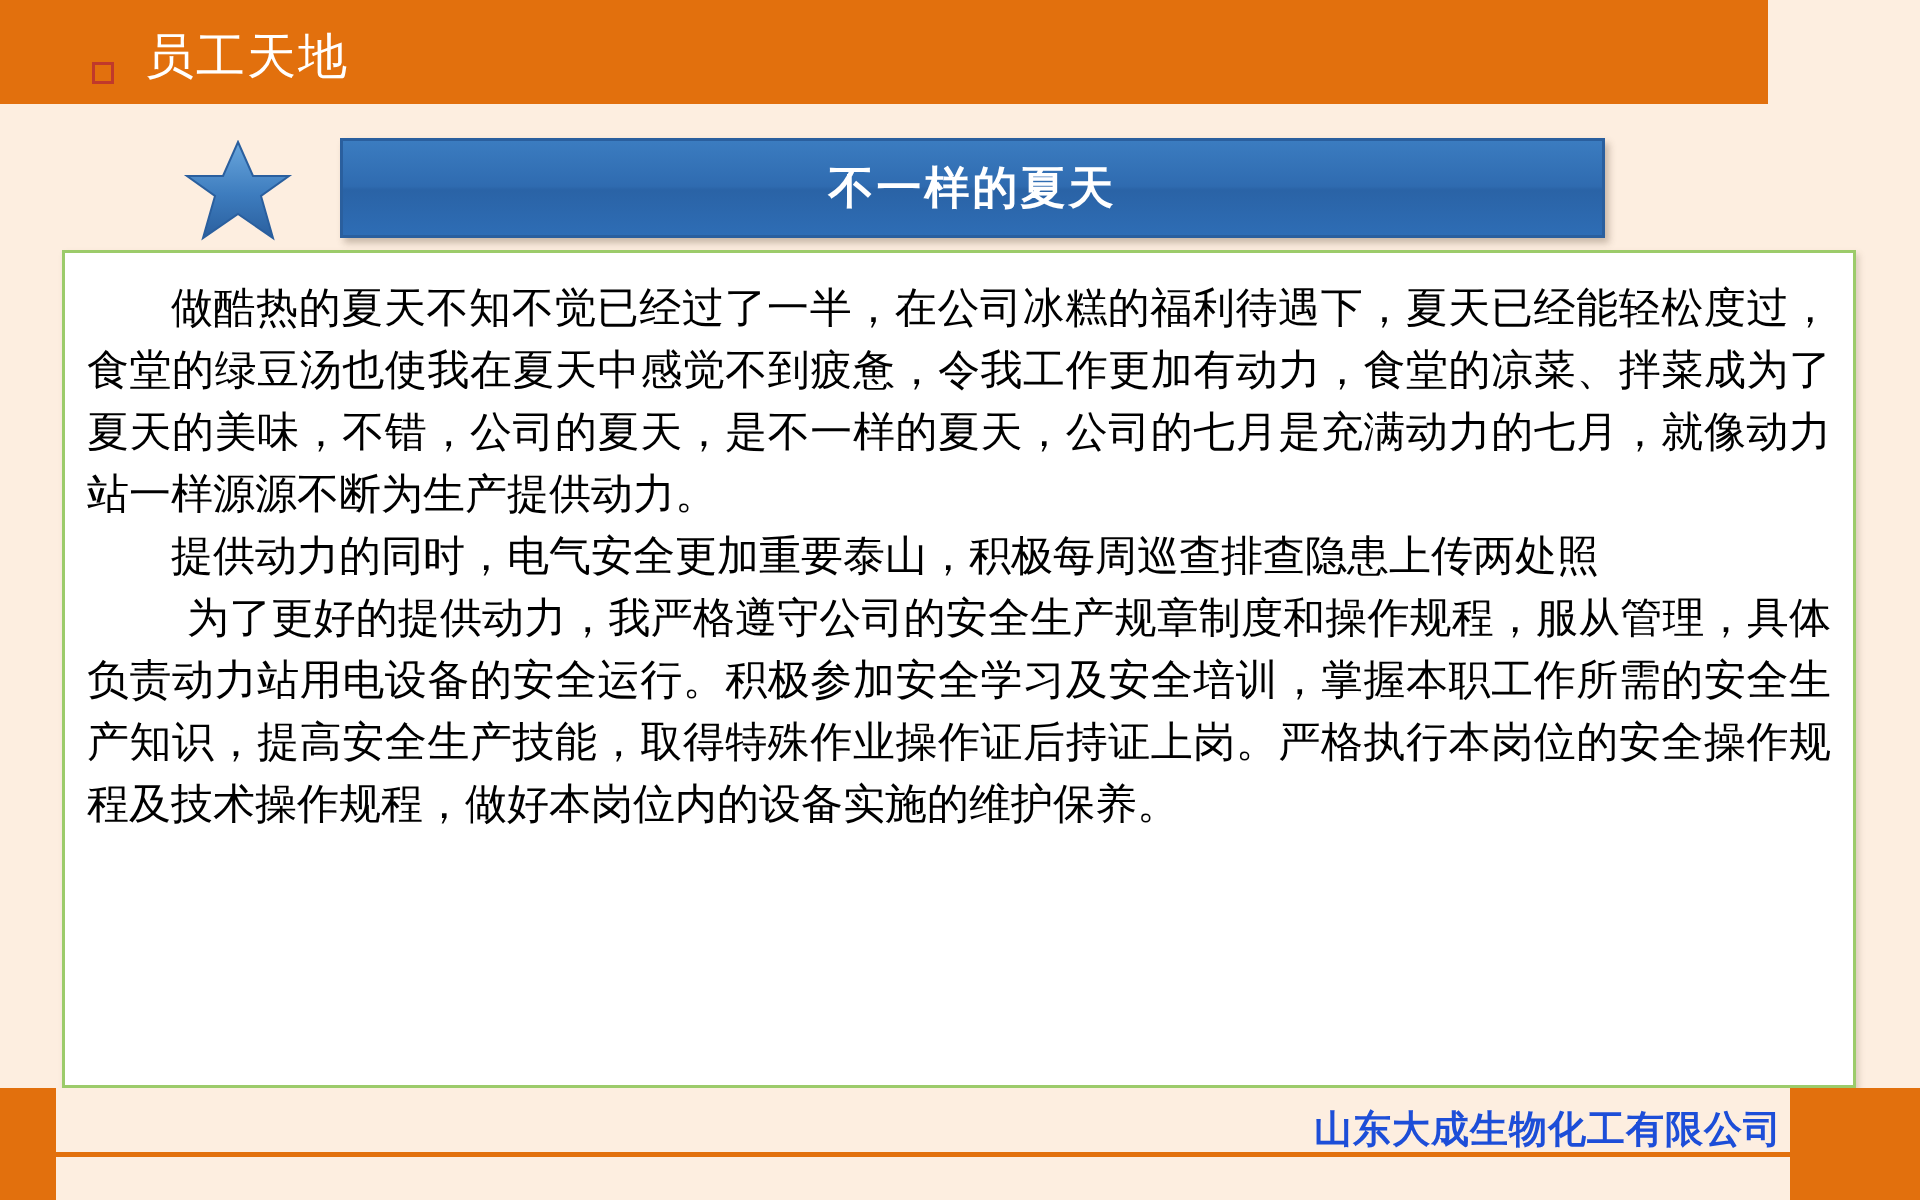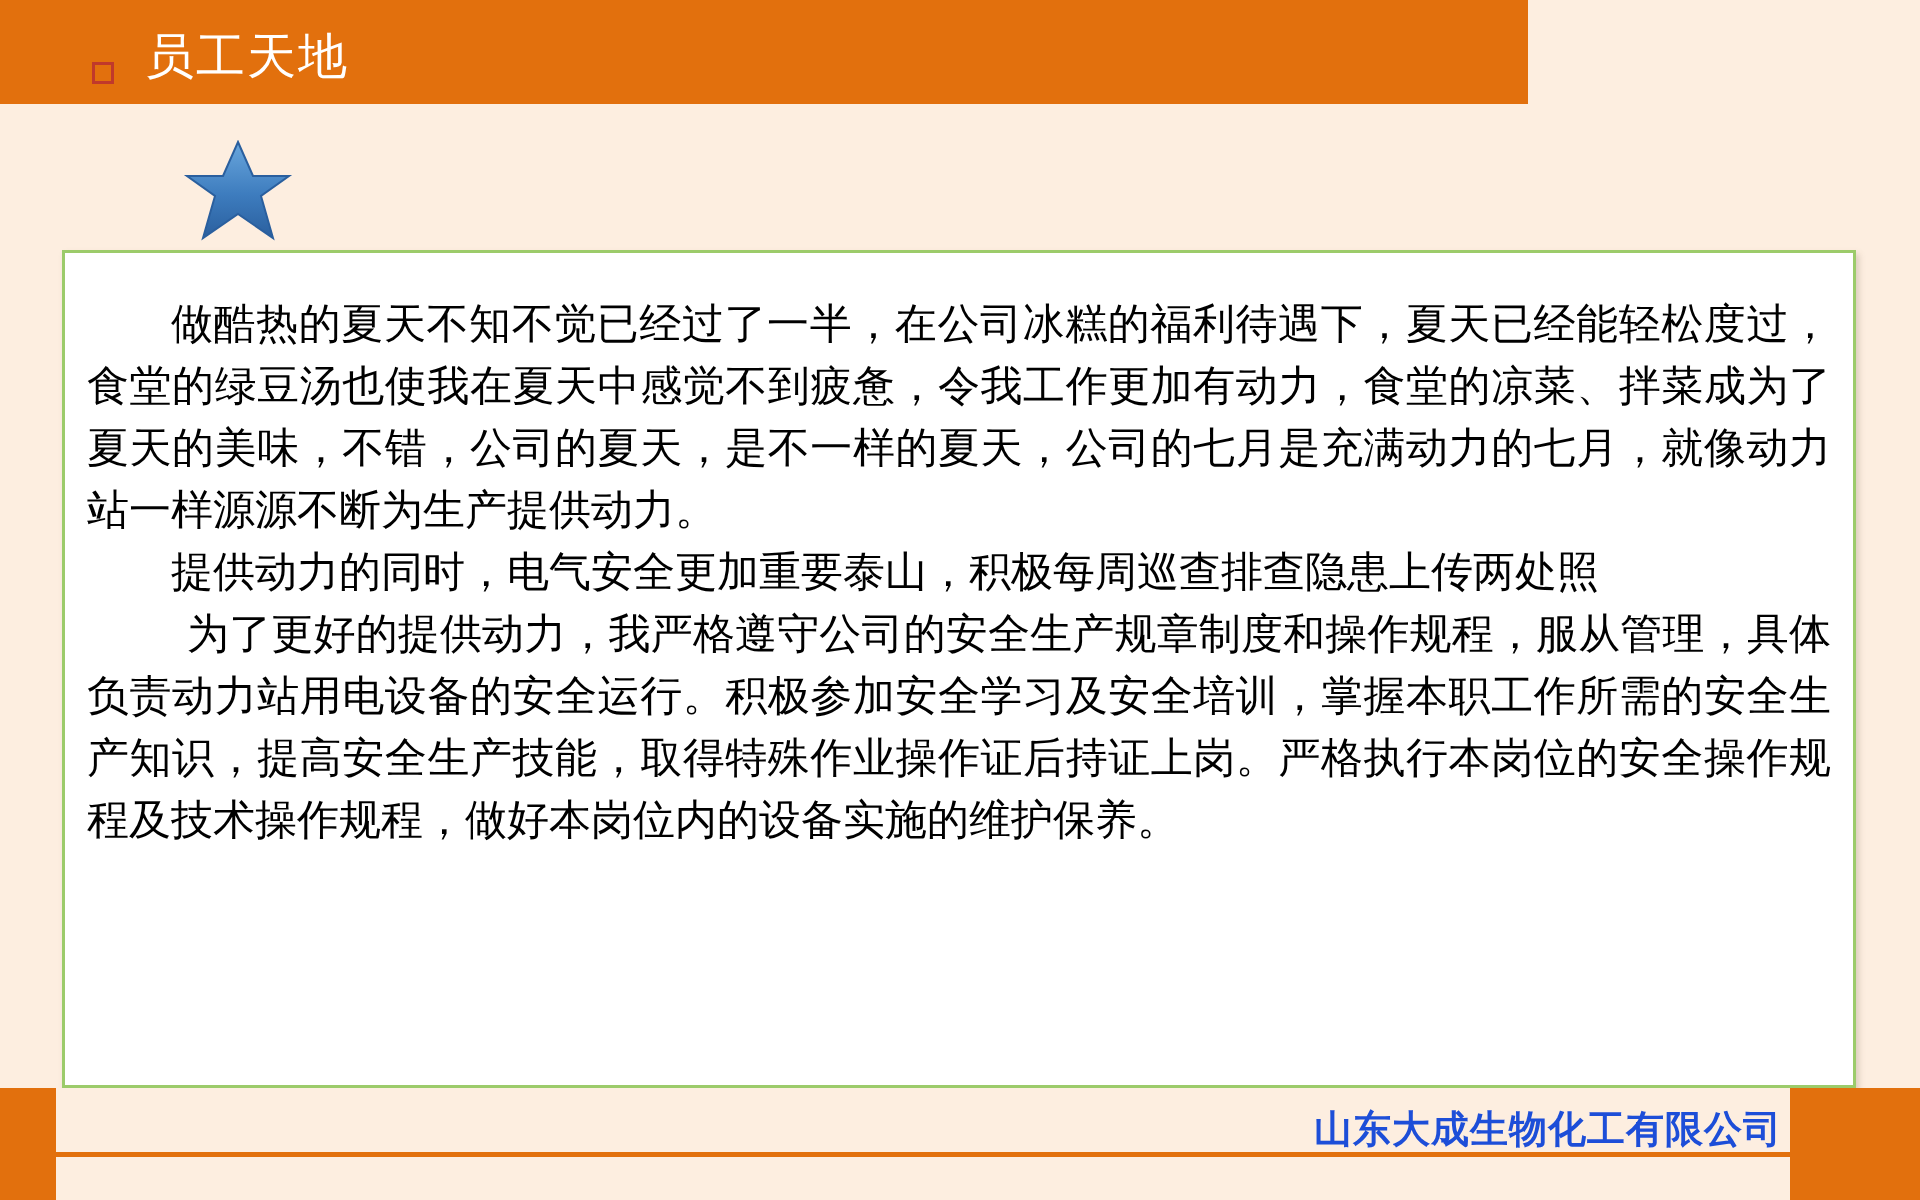--- a/index.html
+++ b/index.html
@@ -19,21 +19,21 @@
     height: 1200px;
     background: #fdeee0;
     overflow: hidden;
   }
 
   
   .header-bar {
     position: absolute;
     left: 0;
     top: 0;
-    width: 1528px;
+    width: 1768px;
     height: 104px;
     background: #e2700d;
   }
   .header-marker {
     position: absolute;
     left: 92px;
     top: 62px;
     width: 22px;
     height: 22px;
     border: 3px solid #c0392b;
@@ -125,21 +125,21 @@
     margin: 0;
     font-family: "DejaVu Serif", "Liberation Serif", serif;
     font-size: 42px;
     line-height: 62px;
     color: #000000;
     text-align: justify;
     text-indent: 84px;
     padding: 0 12px;
     letter-spacing: 0px;
   }
-  .para.p1 { margin-top: 32px; }
+  .para.p1 { margin-top: 16px; }
   .para.p2 { margin-top: 0px; text-indent: 100px; }
   .para.p3 { margin-top: 0px; }
 
   
   .footer-strip {
     position: absolute;
     left: 0;
     top: 1088px;
     width: 1920px;
     height: 112px;
@@ -199,20 +199,23 @@
         <linearGradient id="starGrad" x1="0" y1="0" x2="0" y2="1">
           <stop offset="0%" stop-color="#6aa7dd"></stop>
           <stop offset="55%" stop-color="#3d7cbe"></stop>
           <stop offset="100%" stop-color="#2a5f9e"></stop>
         </linearGradient>
       </defs>
       <polygon points="55,2 70,36 106,36 78,56 90,98 55,74 20,98 32,56 4,36 40,36" fill="url(#starGrad)" stroke="#2a5f9e" stroke-width="2"></polygon>
     </svg>
   </div>
 
+  <div class="banner">
+    <div class="banner-title">不一样的夏天</div>
+  </div>
 
   <div class="content-box">
     <div class="content-inner">
       <p class="para p1">做酷热的夏天不知不觉已经过了一半，在公司冰糕的福利待遇下，夏天已经能轻松度过，食堂的绿豆汤也使我在夏天中感觉不到疲惫，令我工作更加有动力，食堂的凉菜、拌菜成为了夏天的美味，不错，公司的夏天，是不一样的夏天，公司的七月是充满动力的七月，就像动力站一样源源不断为生产提供动力。</p>
       <p class="para p3">提供动力的同时，电气安全更加重要泰山，积极每周巡查排查隐患上传两处照</p>
       <p class="para p2">为了更好的提供动力，我严格遵守公司的安全生产规章制度和操作规程，服从管理，具体负责动力站用电设备的安全运行。积极参加安全学习及安全培训，掌握本职工作所需的安全生产知识，提高安全生产技能，取得特殊作业操作证后持证上岗。严格执行本岗位的安全操作规程及技术操作规程，做好本岗位内的设备实施的维护保养。</p>
     </div>
   </div>
 
   <div class="footer-strip"></div>

